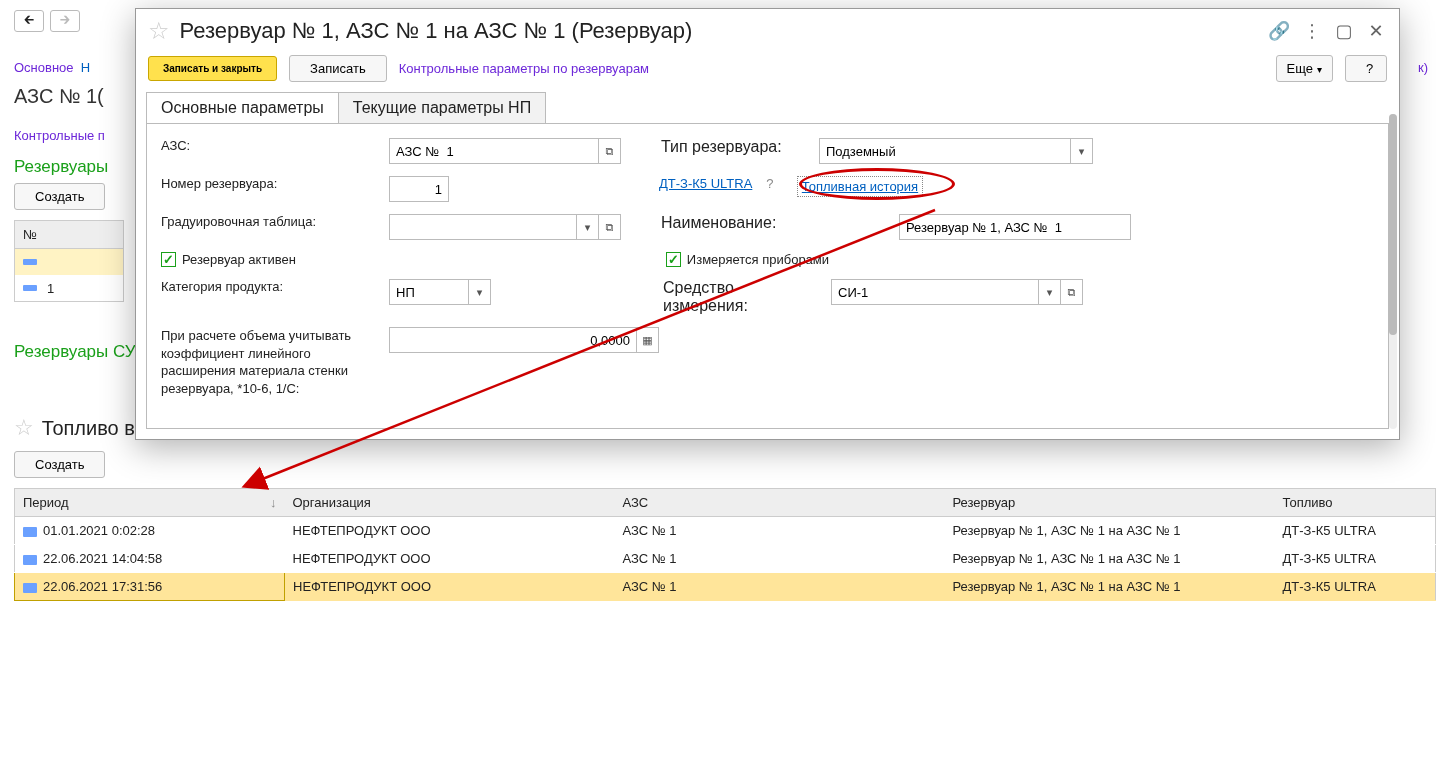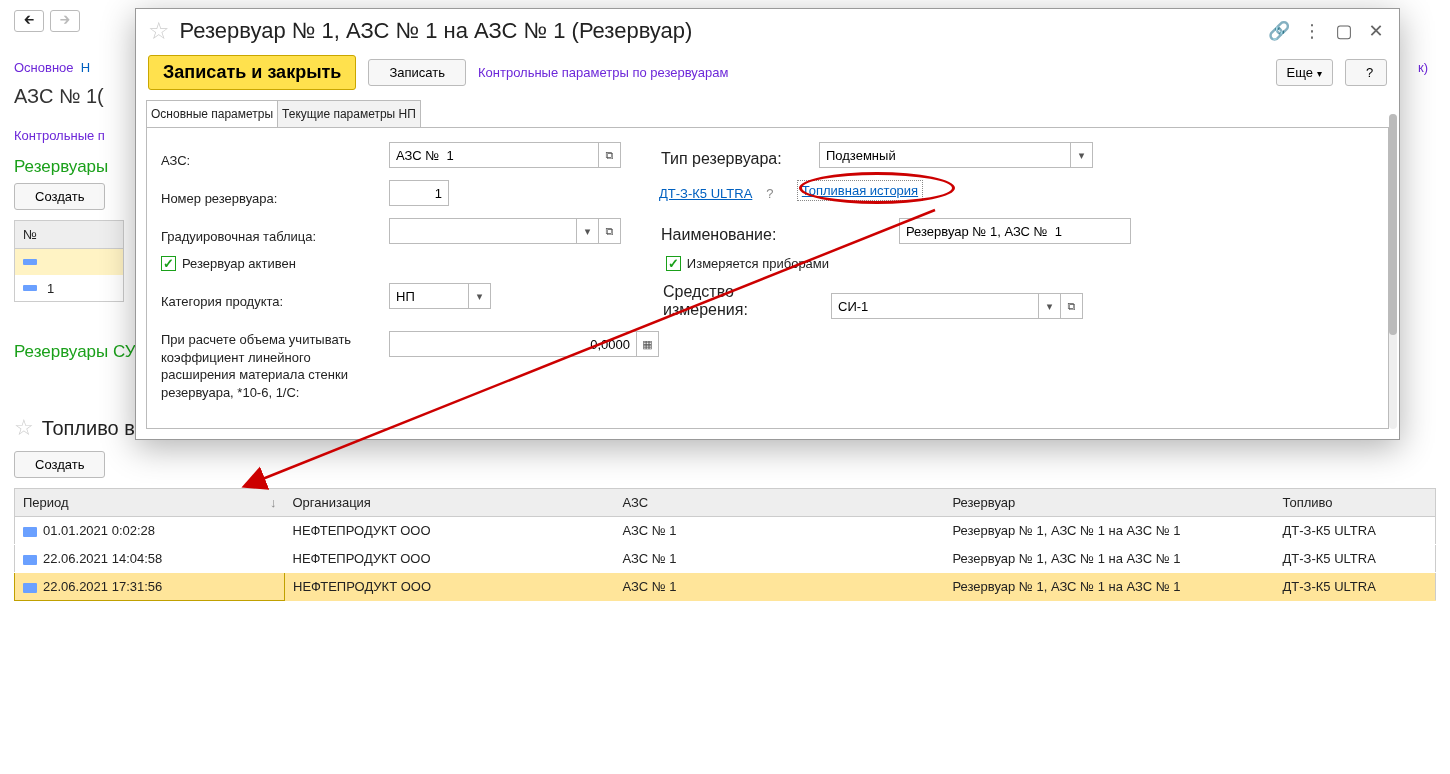--- a/index.html
+++ b/index.html
@@ -44,34 +44,34 @@
 .doc-icon { display: inline-block; width: 14px; height: 10px; background: #6aa0ff; border-radius: 1px; margin-right: 6px; vertical-align: middle; }
 
 
 .dialog { position: absolute; left: 135px; top: 8px; width: 1265px; height: 432px; background: #fff; border: 1px solid #999; box-shadow: 0 8px 32px rgba(0,0,0,0.3); display: flex; flex-direction: column; }
 .dlg-title { display: flex; align-items: center; gap: 10px; padding: 8px 12px 4px; }
 .dlg-title .star { color: #ccc; font-size: 24px; }
 .dlg-title h1 { font-size: 22px; font-weight: normal; }
 .dlg-title .spacer { flex: 1; }
 .dlg-title .ico { width: 22px; height: 22px; display: flex; align-items: center; justify-content: center; cursor: pointer; color: #666; font-size: 18px; }
 .dlg-toolbar { display: flex; align-items: center; gap: 12px; padding: 6px 12px 10px; }
-.yellow-btn { background: #ffe14d; border: 1px solid #c9a600; border-radius: 3px; padding: 6px 14px; font-size: 18px; font-weight: bold; cursor: pointer; }
+.yellow-btn { background: #ffe14d; border: 1px solid #c9a600; border-radius: 3px; padding: 6px 14px; font-size: 10px; font-weight: bold; cursor: pointer; }
 .dlg-toolbar .spacer { flex: 1; }
 .more-btn { padding: 5px 10px; }
 .more-btn .car { font-size: 10px; margin-left: 4px; }
 .help-btn { width: 30px; text-align: center; }
 
 .tabs { display: flex; margin: 0 10px; }
-.tab { border: 1px solid #bbb; border-bottom: none; padding: 6px 4px; background: #f2f2f2; cursor: pointer; font-size: 12px; margin-right: -1px; }
+.tab { border: 1px solid #bbb; border-bottom: none; padding: 6px 14px; background: #f2f2f2; cursor: pointer; font-size: 16px; margin-right: -1px; }
 .tab.active { background: #fff; position: relative; z-index: 2; }
 
 .panel { border: 1px solid #bbb; margin: 0 10px 10px; padding: 14px; flex: 1; overflow-y: auto; position: relative; }
 
 .form-row { display: flex; align-items: flex-start; margin-bottom: 12px; gap: 20px; }
-.col { display: flex; align-items: flex-end; gap: 8px; }
+.col { display: flex; align-items: flex-start; gap: 8px; }
 .lbl { width: 220px; font-size: 13px; }
 .lbl2 { width: 150px; font-size: 16px; }
 .input-combo { display: flex; }
 .input-combo input { height: 26px; border: 1px solid #bbb; padding: 0 6px; font-size: 13px; }
 .input-combo .ib { width: 22px; height: 26px; border: 1px solid #bbb; border-left: none; background: #fff; display: flex; align-items: center; justify-content: center; font-size: 11px; cursor: pointer; color: #555; }
 .input-combo .ib.arrow::after { content: "▾"; }
 .input-combo .ib.open::after { content: "⧉"; }
 .input-combo .ib.calc::after { content: "▦"; }
 .num-right input { text-align: right; }
 

